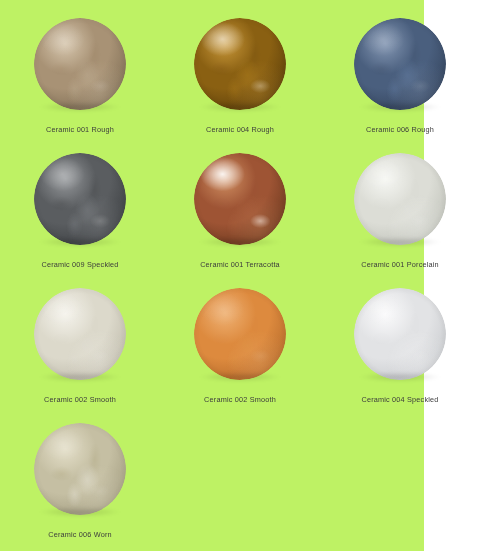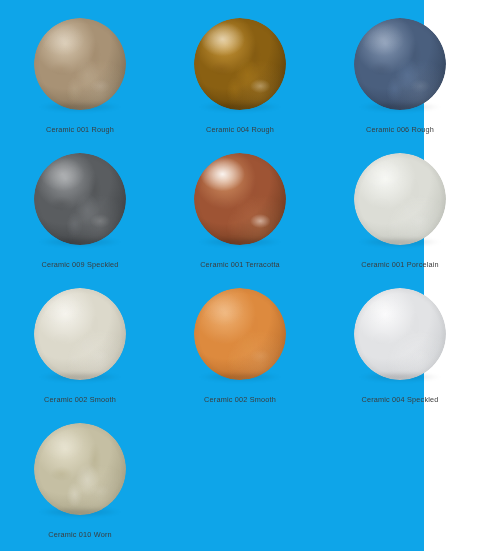--- a/index.html
+++ b/index.html
@@ -13,21 +13,21 @@
     height: 551px;
     overflow: hidden;
     font-family: "Liberation Sans", sans-serif;
     -webkit-font-smoothing: antialiased;
   }
 
   .sheet {
     position: relative;
     width: 424px;
     height: 551px;
-    background: #0ea5e9;
+    background: #bef264;
   }
 
   .grid {
     display: grid;
     grid-template-columns: repeat(3, 160px);
     grid-template-rows: repeat(4, 135px);
     width: 480px;
     padding-top: 10px;
     box-sizing: border-box;
   }
@@ -235,21 +235,21 @@
       <div class="swatch-cell">
         <div class="sphere-wrap">
           <div class="sphere">
             <div class="lay-base" style="background: radial-gradient(circle at 34% 28%, rgb(228, 223, 201) 0%, rgb(197, 191, 163) 34%, rgb(197, 191, 163) 50%, rgb(170, 164, 136) 76%, rgb(151, 145, 117) 93%, rgb(160, 154, 126) 100%);"></div>
             <div class="lay-tex" style="opacity: 0.55; background: radial-gradient(22% 30% at 58% 62%, rgba(255, 255, 255, 0.55) 0%, rgba(255, 255, 255, 0) 60%), radial-gradient(14% 22% at 44% 78%, rgba(255, 255, 255, 0.45) 0%, rgba(255, 255, 255, 0) 62%), radial-gradient(18% 12% at 30% 55%, rgba(0, 0, 0, 0.3) 0%, rgba(0, 0, 0, 0) 66%), radial-gradient(10% 26% at 66% 40%, rgba(0, 0, 0, 0.22) 0%, rgba(0, 0, 0, 0) 70%);"></div>
             <div class="lay-spec" style="background: radial-gradient(34% 26% at 31% 23%, rgba(255, 255, 255, 0.17) 0%, rgba(255, 255, 255, 0.08) 38%, rgba(255, 255, 255, 0) 72%), radial-gradient(16% 11% at 72% 74%, rgba(255, 255, 255, 0.11) 0%, rgba(255, 255, 255, 0) 70%);"></div>
             <div class="lay-rim" style="background: radial-gradient(circle at 72% 82%, rgba(228, 223, 201, 0.3) 0%, rgba(255, 255, 255, 0) 34%), radial-gradient(circle, rgba(0, 0, 0, 0) 62%, rgba(0, 0, 0, 0.1) 88%, rgba(0, 0, 0, 0.18) 100%);"></div>
           </div>
           <div class="sphere-shadow"></div>
         </div>
-        <div class="caption">Ceramic 010 Worn</div>
+        <div class="caption">Ceramic 006 Worn</div>
       </div>
       <div class="swatch-cell empty">
         <div class="sphere-wrap"></div>
         <div class="caption"></div>
       </div>
       <div class="swatch-cell empty">
         <div class="sphere-wrap"></div>
         <div class="caption"></div>
       </div>
     </div>

